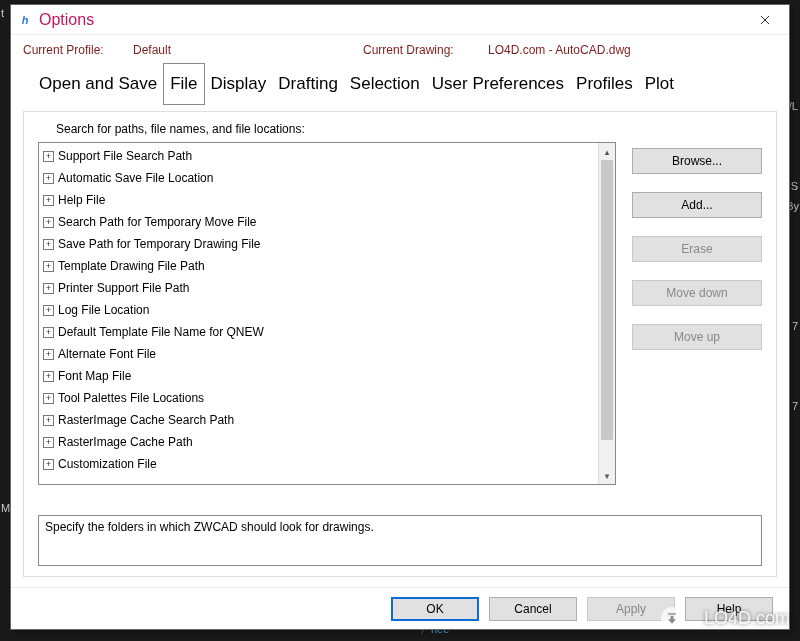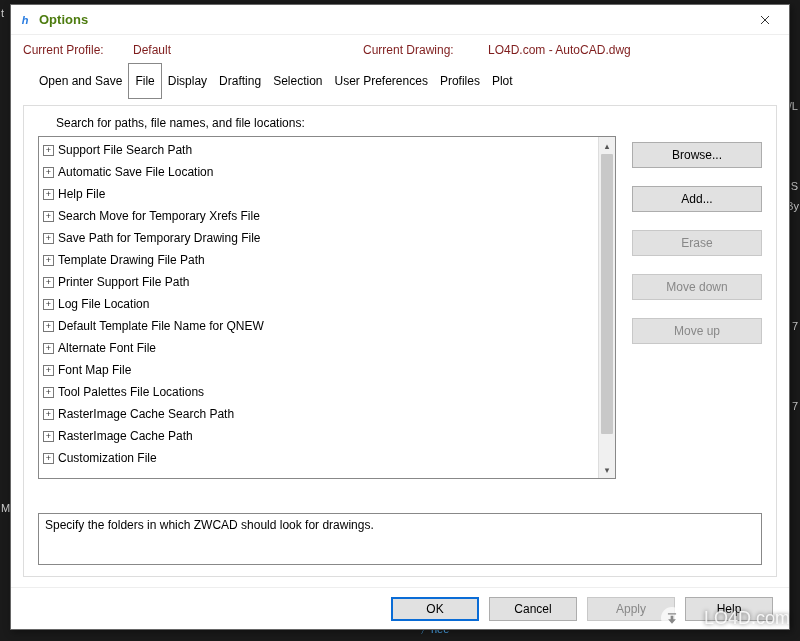--- a/index.html
+++ b/index.html
@@ -38,21 +38,21 @@
     width: 16px; height: 16px;
     margin-right: 6px;
     color: #2a7de1;
     font-style: italic;
     font-weight: bold;
     font-size: 11px;
     display: flex;
     align-items: center;
     justify-content: center;
   }
-  .title-text { flex: 1; font-size: 13px; color: #4d7c0f; font-weight: bold; }
+  .title-text { flex: 1; font-size: 16px; color: #be185d; }
   .close-btn {
     width: 36px; height: 24px;
     display: flex; align-items: center; justify-content: center;
     font-size: 14px; color: #333;
     cursor: pointer;
   }
   .body {
     flex: 1;
     padding: 8px 12px 0 12px;
     display: flex;
@@ -67,21 +67,21 @@
     color: #7f1d1d;
   }
   .info-row .label1 { width: 110px; }
   .info-row .val1 { width: 230px; }
   .info-row .label2 { width: 125px; }
   .tabs {
     display: flex;
     align-items: center;
     margin-left: 10px;
     margin-top: 2px;
-    font-size: 12px;
+    font-size: 17px;
     color: #000;
   }
   .tab {
     padding: 3px 6px;
     cursor: pointer;
   }
   .tab.active {
     border: 1px solid #888;
     background: #fff;
     padding: 10px 6px;
@@ -279,21 +279,21 @@
               <div class="tree-item">
                 <div class="expander">+</div>
                 <span>Automatic Save File Location</span>
               </div>
               <div class="tree-item">
                 <div class="expander">+</div>
                 <span>Help File</span>
               </div>
               <div class="tree-item">
                 <div class="expander">+</div>
-                <span>Search Move for Temporary Xrefs File</span>
+                <span>Search Path for Temporary Move File</span>
               </div>
               <div class="tree-item">
                 <div class="expander">+</div>
                 <span>Save Path for Temporary Drawing File</span>
               </div>
               <div class="tree-item">
                 <div class="expander">+</div>
                 <span>Template Drawing File Path</span>
               </div>
               <div class="tree-item">

